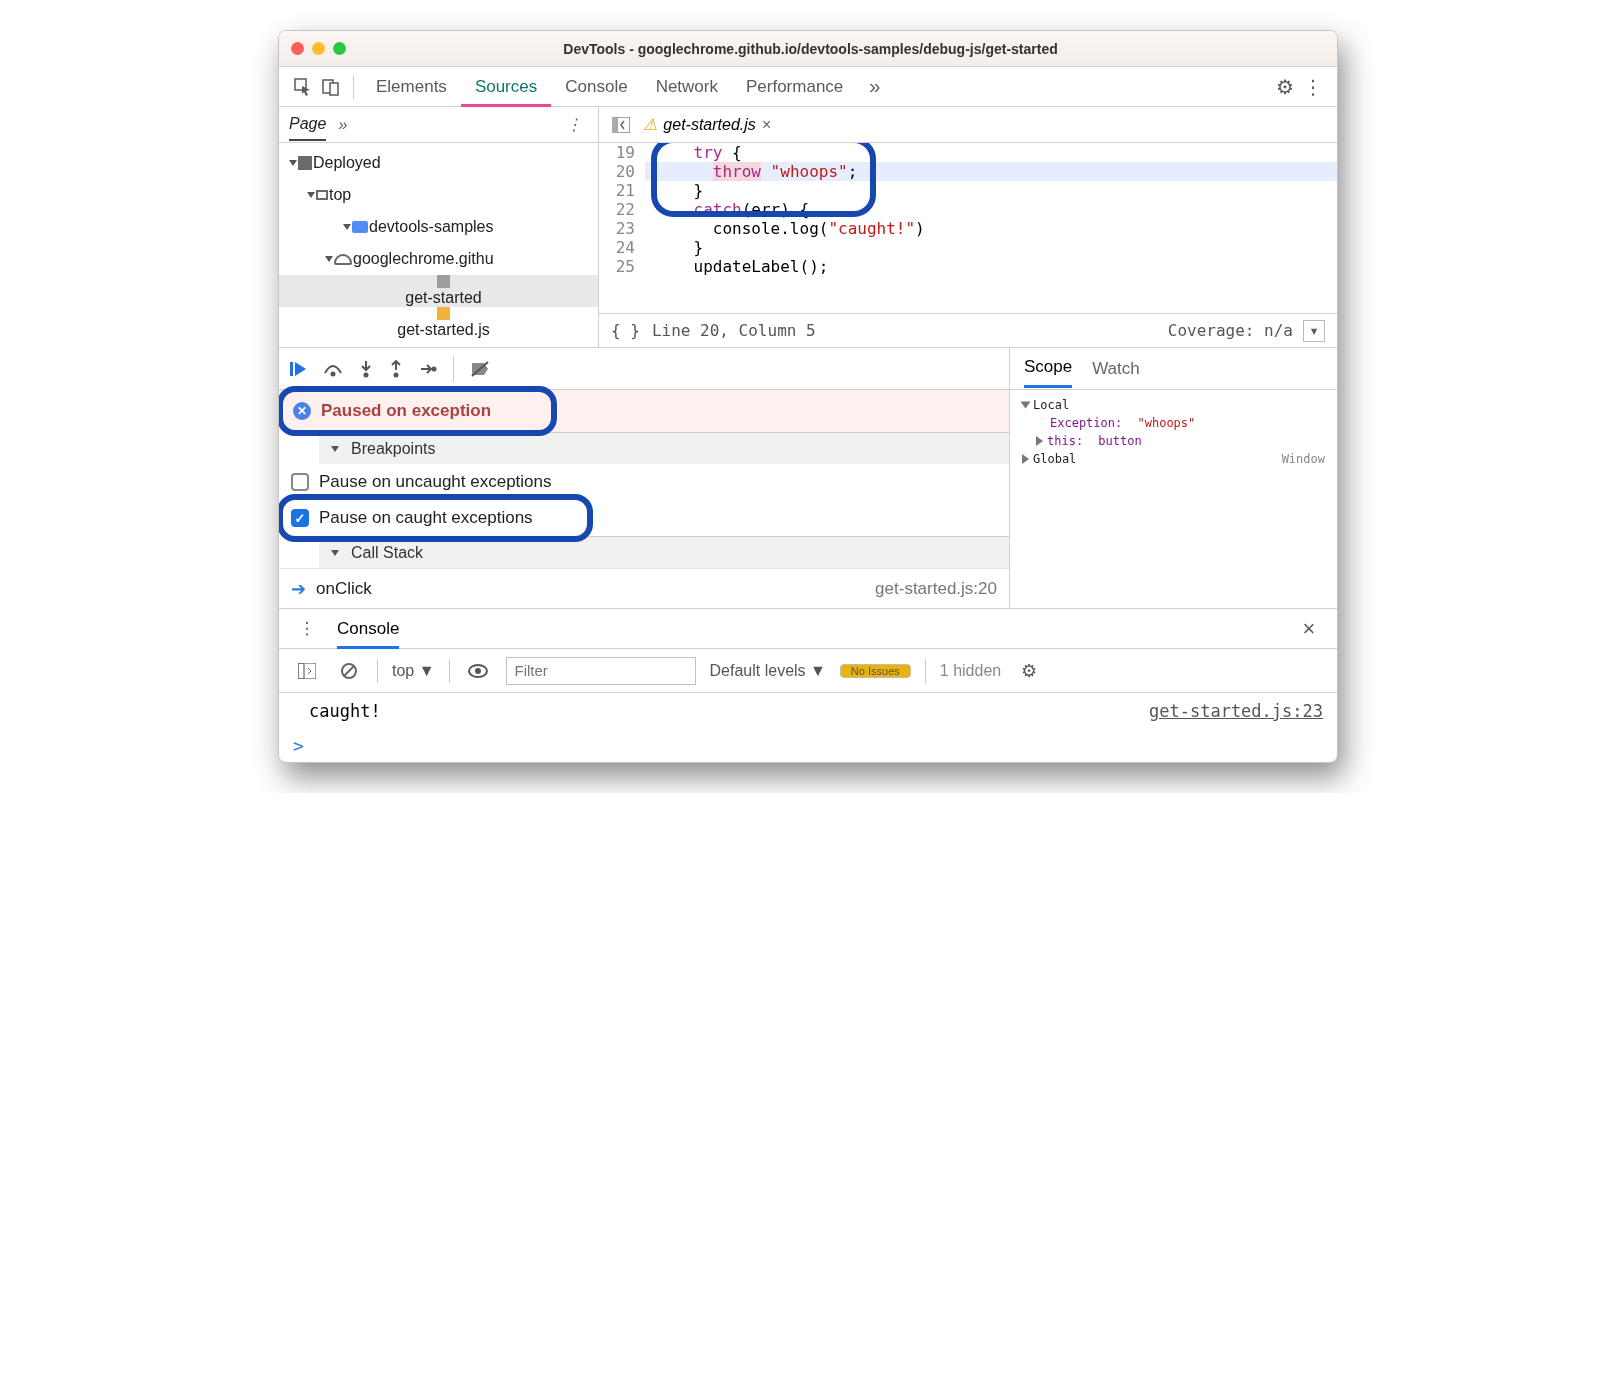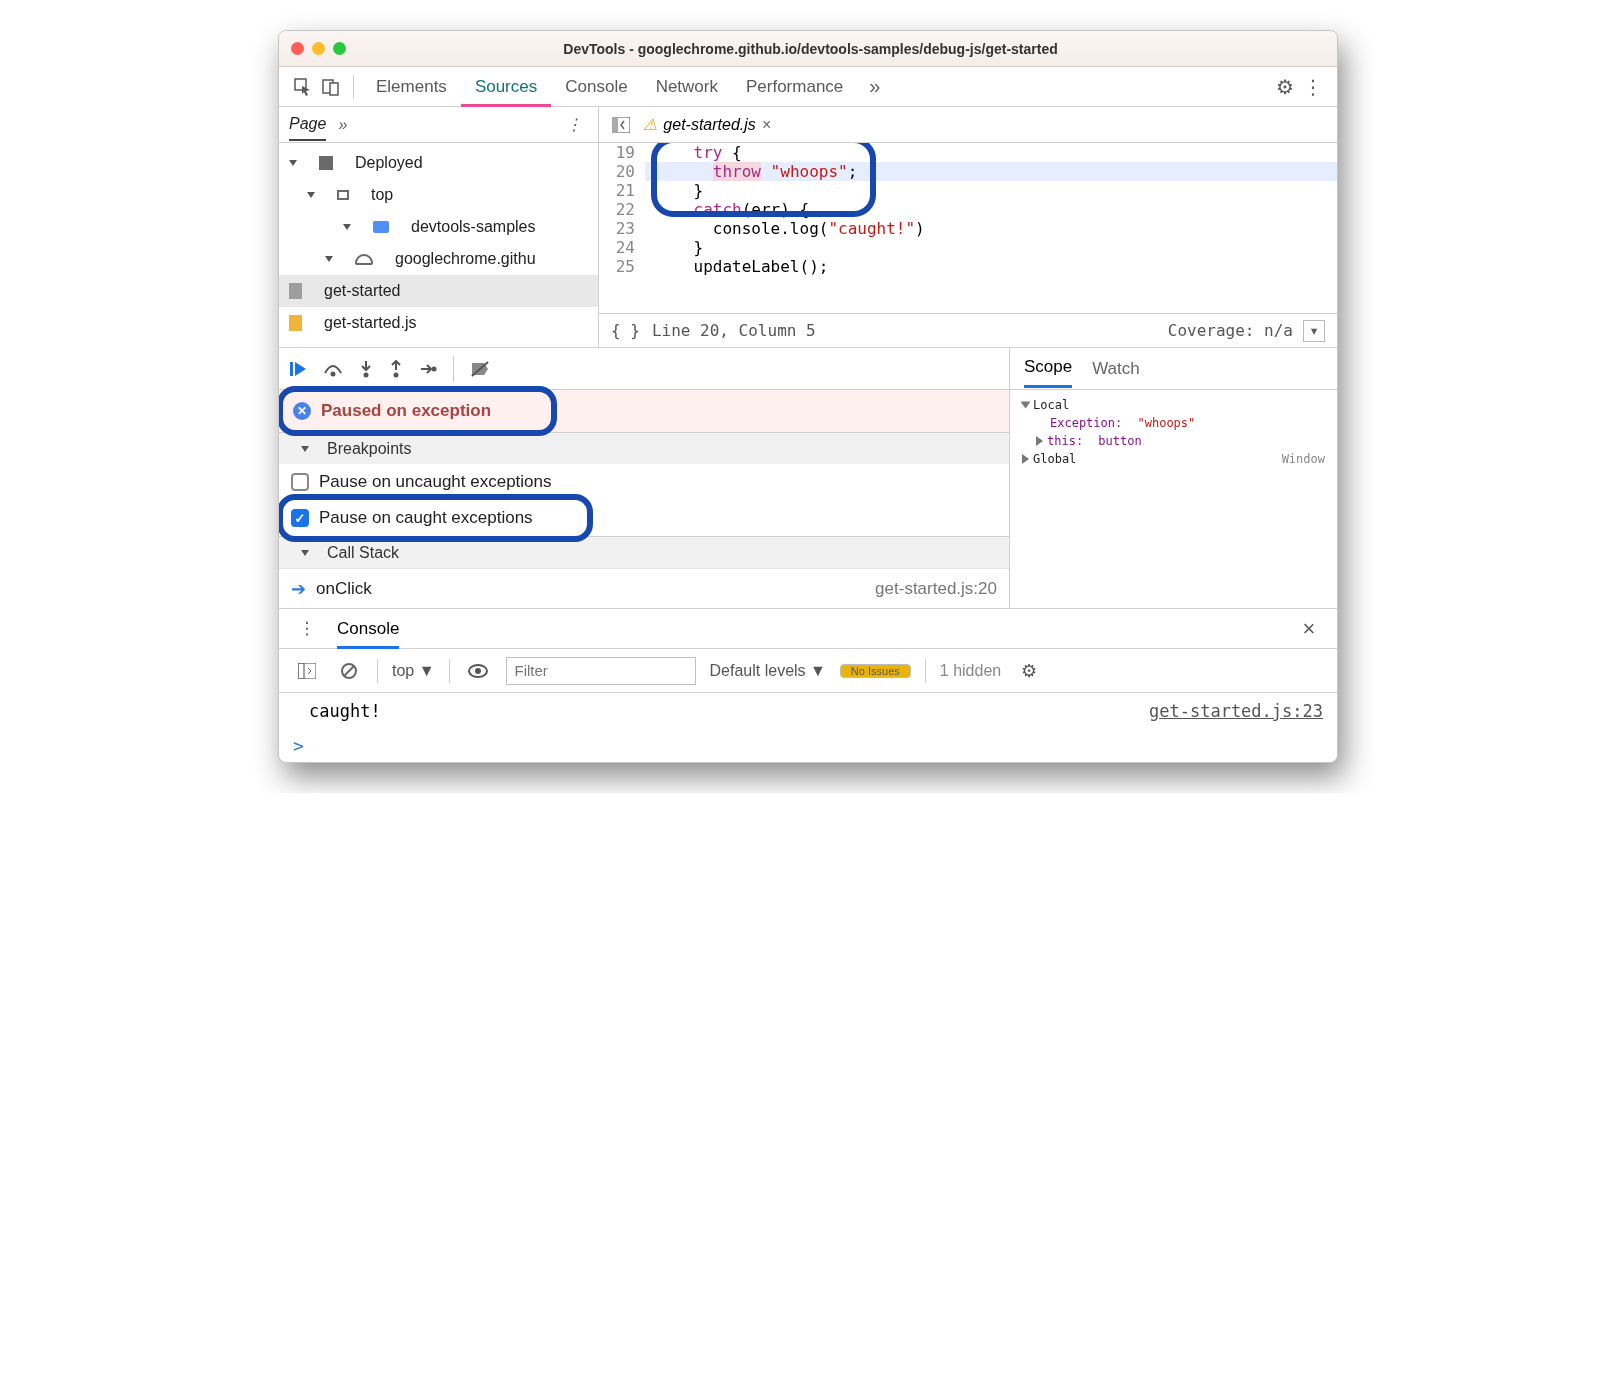--- a/index.html
+++ b/index.html
@@ -19,48 +19,48 @@
   .second-row { display:flex; height:36px; border-bottom:1px solid #d0d0d0;font-style:italic; }
   .page-pane-header { display:flex; align-items:center; width:320px; border-right:1px solid #d0d0d0; padding:0 10px; font-size:16px;}
   .page-tab { border-bottom:2px solid #444; padding-bottom:6px; margin-top:6px; font-weight:500; color:#222;}
   .chev-more{margin-left:12px;color:#5a5a5a;}
   .page-pane-header .spacer{flex:1;}
   .file-tab-bar { display:flex; align-items:center; flex:1; padding:0 8px; font-size:16px;}
   .file-tab { display:flex; align-items:center; gap:6px; padding:4px 8px; }
   .tri-warn{ color:#e8aa0d; }
   .main-row { display:flex; height:205px; border-bottom:1px solid #d0d0d0;}
   .tree { width:320px; border-right:1px solid #d0d0d0; font-size:16px; color:#222; overflow:hidden; padding-top:4px;}
-  .tree-row { display:flex; align-items:center; height:32px; padding-left:10px; gap:22px; white-space:nowrap;}
+  .tree-row { display:flex; align-items:center; height:32px; padding-left:10px; gap:1px; white-space:nowrap;}
   .tree-row.sel { background:#e8e8e8; }
   .tri{ width:0;height:0;border-left:4px solid transparent;border-right:4px solid transparent;border-top:6px solid #555; display:inline-block;}
   .cube{ width:14px;height:14px;background:#6a6a6a; display:inline-block;}
   .frame{ width:12px;height:10px;border:2px solid #6a6a6a; display:inline-block;}
   .cloud{ width:18px;height:11px;border:2px solid #6a6a6a;border-radius:50px 50px 10px 10px;display:inline-block;}
   .folder{ width:16px;height:12px;background:#4f8ef7;display:inline-block;border-radius:2px;}
   .file-ic{ width:13px;height:16px;background:#9e9e9e;display:inline-block;}
   .file-ic.y{ background:#f0b33b;}
-  .indent1{padding-left:28px;} .indent2{padding-left:46px;} .indent3{padding-left:64px;} .indent4{}
+  .indent1{padding-left:28px;} .indent2{padding-left:46px;} .indent3{padding-left:64px;} .indent4{flex-direction:column;}
   .editor { flex:1; display:flex; flex-direction:column; font-family: Menlo, Consolas, monospace; font-size:16px; overflow:hidden;}
   .code-area{flex:1; overflow:hidden; position:relative;}
   .code-line{ display:flex; }
   .gutter{ width:46px; text-align:right; padding-right:10px; color:#888; background:#fff;}
   .codetxt{ flex:1; padding-left:10px; white-space:pre;}
   .hl-line{ background:#e6edff;}
   .hl-word{ background:#f4d8dd;}
   .kw{ color:#a52a8a;} .str{ color:#c41a16;}
   .status-line{ height:34px; display:flex; align-items:center; border-top:1px solid #d0d0d0; padding:0 12px; color:#555; font-size:16px;}
   .status-line .spacer{flex:1;}
   .dbg-row{ display:flex; border-bottom:1px solid #d0d0d0;}
   .dbg-left{ width:730px; }
   .dbg-right{ flex:1; border-left:1px solid #d0d0d0;}
   .dbg-toolbar{ height:42px; display:flex; align-items:center; padding:0 10px; gap:16px; border-bottom:1px solid #d0d0d0; color:#555;}
   .dbg-toolbar svg{display:block;}
   .paused-box{ background:#fdf0ef; height:42px; display:flex; align-items:center; padding:0 14px; gap:10px; color:#a84441; font-weight:600; font-size:17px; position:relative;}
   .circle-x{ width:18px;height:18px;background:#4b82e8;border-radius:50%;display:inline-flex;align-items:center;justify-content:center;color:#fff;font-size:12px;font-weight:bold;}
-  .section-hdr{ background:#f1f1f1; height:32px; display:flex; align-items:center; padding:0 22px; gap:18px; font-size:16px; color:#333; border-top:1px solid #d0d0d0;}
+  .section-hdr{ background:#f1f1f1; height:32px; display:flex; align-items:center; padding:0 12px; gap:12px; font-size:16px; color:#333; border-top:1px solid #d0d0d0;margin-left:40px;}
   .bp-row{ height:36px; display:flex; align-items:center; padding:0 12px; gap:10px; font-size:17px; color:#222;}
   .cbx{ width:18px;height:18px; border:2px solid #888; border-radius:4px; display:inline-flex; align-items:center; justify-content:center; background:#fff;}
   .cbx.checked{ background:#1a73e8; border-color:#1a73e8; color:#fff; font-size:13px; font-weight:bold;}
   .stack-row{ height:40px; display:flex; align-items:center; padding:0 12px; gap:10px; font-size:17px; color:#222; border-top:1px solid #e5e5e5;}
   .arrow-r{ color:#2a7de1; font-size:18px;}
   .stack-row .spacer{flex:1;} .stack-row .loc{color:#777;}
   .scope-tabs{ height:42px; display:flex; align-items:center; padding:0 14px; gap:20px; font-size:17px; border-bottom:1px solid #d0d0d0;}
   .scope-tabs .t.active{ border-bottom:3px solid #1a73e8; padding-bottom:8px; margin-top:8px;}
   .scope-body{ padding:6px 4px; font-family:Menlo,monospace; font-size:12px; color:#222;}
   .scope-line{ display:flex; align-items:center; padding:2px 8px; gap:4px;}

